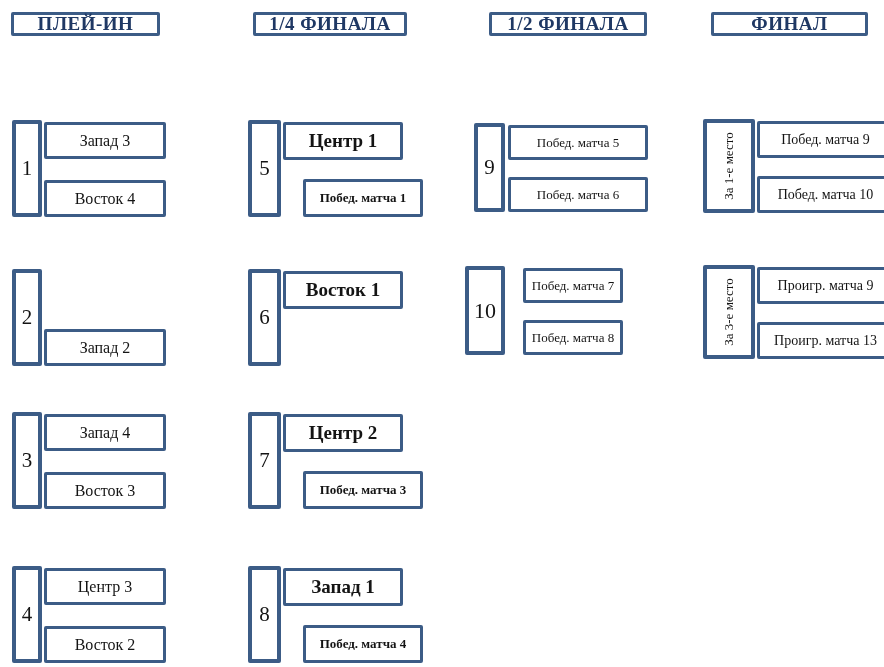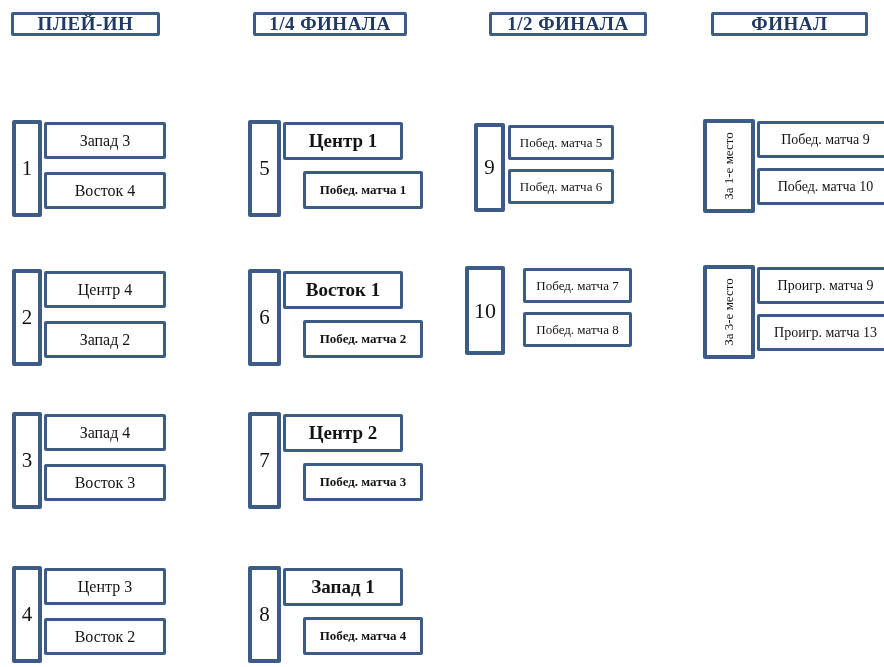--- a/index.html
+++ b/index.html
@@ -44,42 +44,42 @@
   .team{
     position:absolute;
     border:3px solid var(--border);
     border-radius:2px;
     background:#fff;
     display:flex;align-items:center;justify-content:center;
     box-sizing:border-box;
     white-space:nowrap;
   }
   .team-top{top:2px;}
-  .team-bottom{bottom:8px;}
+  .team-bottom{bottom:0;}
 
   
   .c1{left:12px;width:154px;height:97px;}
   .c1 .numbox{width:30px;}
   .c1 .team{left:32px;width:122px;height:37px;font-size:16px;}
 
   
   .c2{left:248px;width:155px;height:97px;}
   .c2 .numbox{width:33px;}
   .c2 .team{left:35px;width:120px;height:38px;font-weight:bold;}
   .c2 .team-top{font-size:19px;}
   .c2 .team-bottom{font-size:13px;margin-left:20px;}
 
   
   .c3 .team{height:35px;font-size:13px;}
   .c3a{left:474px;width:156px;height:89px;}
   .c3a .numbox{width:31px;}
-  .c3a .team{left:34px;width:106px;}
+  .c3a .team{left:34px;width:140px;}
   .c3b{left:465px;width:179px;height:89px;}
   .c3b .numbox{width:40px;font-size:22px;}
-  .c3b .team{left:58px;width:109px;}
+  .c3b .team{left:58px;width:100px;}
 
   
   .c4{left:703px;width:175px;height:94px;}
   .c4 .numbox{width:52px;font-size:13px;}
   .c4 .team{left:54px;width:137px;height:37px;font-size:14px;}
   .vlabel{
     transform:rotate(-90deg);
     white-space:nowrap;
     font-size:13px;
   }
@@ -96,21 +96,20 @@
 <div class="header-box" id="hdr2">1/2 ФИНАЛА</div>
 <div class="header-box" id="hdr3">ФИНАЛ</div>
 
 <div class="match c1 r1">
   <div class="numbox">1</div>
   <div class="team team-top">Запад 3</div>
   <div class="team team-bottom">Восток 4</div>
 </div>
 <div class="match c1 r2">
   <div class="numbox">2</div>
-  <div class="team team-top">Центр 4</div>
   <div class="team team-bottom">Запад 2</div>
 </div>
 <div class="match c1 r3">
   <div class="numbox">3</div>
   <div class="team team-top">Запад 4</div>
   <div class="team team-bottom">Восток 3</div>
 </div>
 <div class="match c1 r4">
   <div class="numbox">4</div>
   <div class="team team-top">Центр 3</div>
@@ -118,21 +117,20 @@
 </div>
 
 <div class="match c2 r1">
   <div class="numbox">5</div>
   <div class="team team-top">Центр 1</div>
   <div class="team team-bottom">Побед. матча 1</div>
 </div>
 <div class="match c2 r2">
   <div class="numbox">6</div>
   <div class="team team-top">Восток 1</div>
-  <div class="team team-bottom">Побед. матча 2</div>
 </div>
 <div class="match c2 r3">
   <div class="numbox">7</div>
   <div class="team team-top">Центр 2</div>
   <div class="team team-bottom">Побед. матча 3</div>
 </div>
 <div class="match c2 r4">
   <div class="numbox">8</div>
   <div class="team team-top">Запад 1</div>
   <div class="team team-bottom">Побед. матча 4</div>

